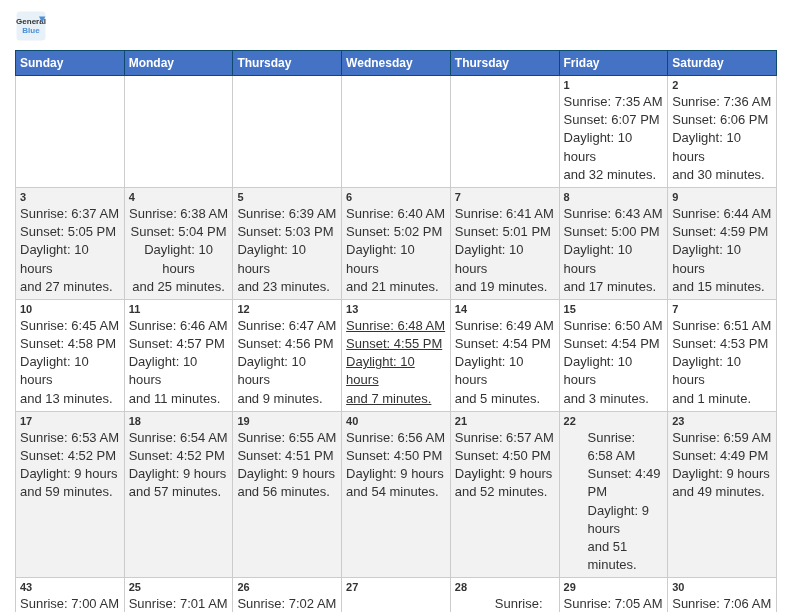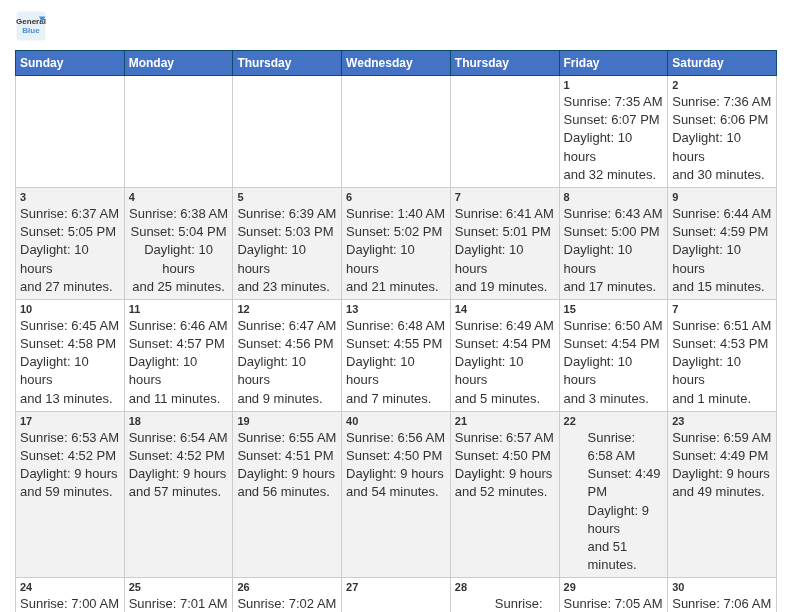--- a/index.html
+++ b/index.html
@@ -166,21 +166,21 @@
           </td>
           <td>
             <span class="day-num">5</span>
             <div class="day-info" style="white-space: pre-line;">Sunrise: 6:39 AM
 Sunset: 5:03 PM
 Daylight: 10 hours
 and 23 minutes.</div>
           </td>
           <td>
             <span class="day-num">6</span>
-            <div class="day-info" style="white-space: pre-line;">Sunrise: 1:40 AM
+            <div class="day-info" style="white-space: pre-line;">Sunrise: 6:40 AM
 Sunset: 5:02 PM
 Daylight: 10 hours
 and 21 minutes.</div>
           </td>
           <td>
             <span class="day-num">7</span>
             <div class="day-info" style="white-space: pre-line;">Sunrise: 6:41 AM
 Sunset: 5:01 PM
 Daylight: 10 hours
 and 19 minutes.</div>
@@ -217,21 +217,21 @@
           </td>
           <td>
             <span class="day-num">12</span>
             <div class="day-info" style="white-space: pre-line;">Sunrise: 6:47 AM
 Sunset: 4:56 PM
 Daylight: 10 hours
 and 9 minutes.</div>
           </td>
           <td>
             <span class="day-num">13</span>
-            <div class="day-info" style="white-space: pre-line;">Sunrise: 6:48 AM
+            <div class="day-info" style="white-space: pre-line; text-decoration: underline;">Sunrise: 6:48 AM
 Sunset: 4:55 PM
 Daylight: 10 hours
 and 7 minutes.</div>
           </td>
           <td>
             <span class="day-num">14</span>
             <div class="day-info" style="white-space: pre-line;">Sunrise: 6:49 AM
 Sunset: 4:54 PM
 Daylight: 10 hours
 and 5 minutes.</div>
@@ -297,21 +297,21 @@
           <td>
             <span class="day-num">23</span>
             <div class="day-info" style="white-space: pre-line;">Sunrise: 6:59 AM
 Sunset: 4:49 PM
 Daylight: 9 hours
 and 49 minutes.</div>
           </td>
         </tr>
         <tr>
           <td>
-            <span class="day-num">24</span>
+            <span class="day-num">43</span>
             <div class="day-info" style="white-space: pre-line;">Sunrise: 7:00 AM
 Sunset: 4:48 PM
 Daylight: 9 hours
 and 48 minutes.</div>
           </td>
           <td>
             <span class="day-num">25</span>
             <div class="day-info" style="white-space: pre-line;">Sunrise: 7:01 AM
 Sunset: 4:48 PM
 Daylight: 9 hours

